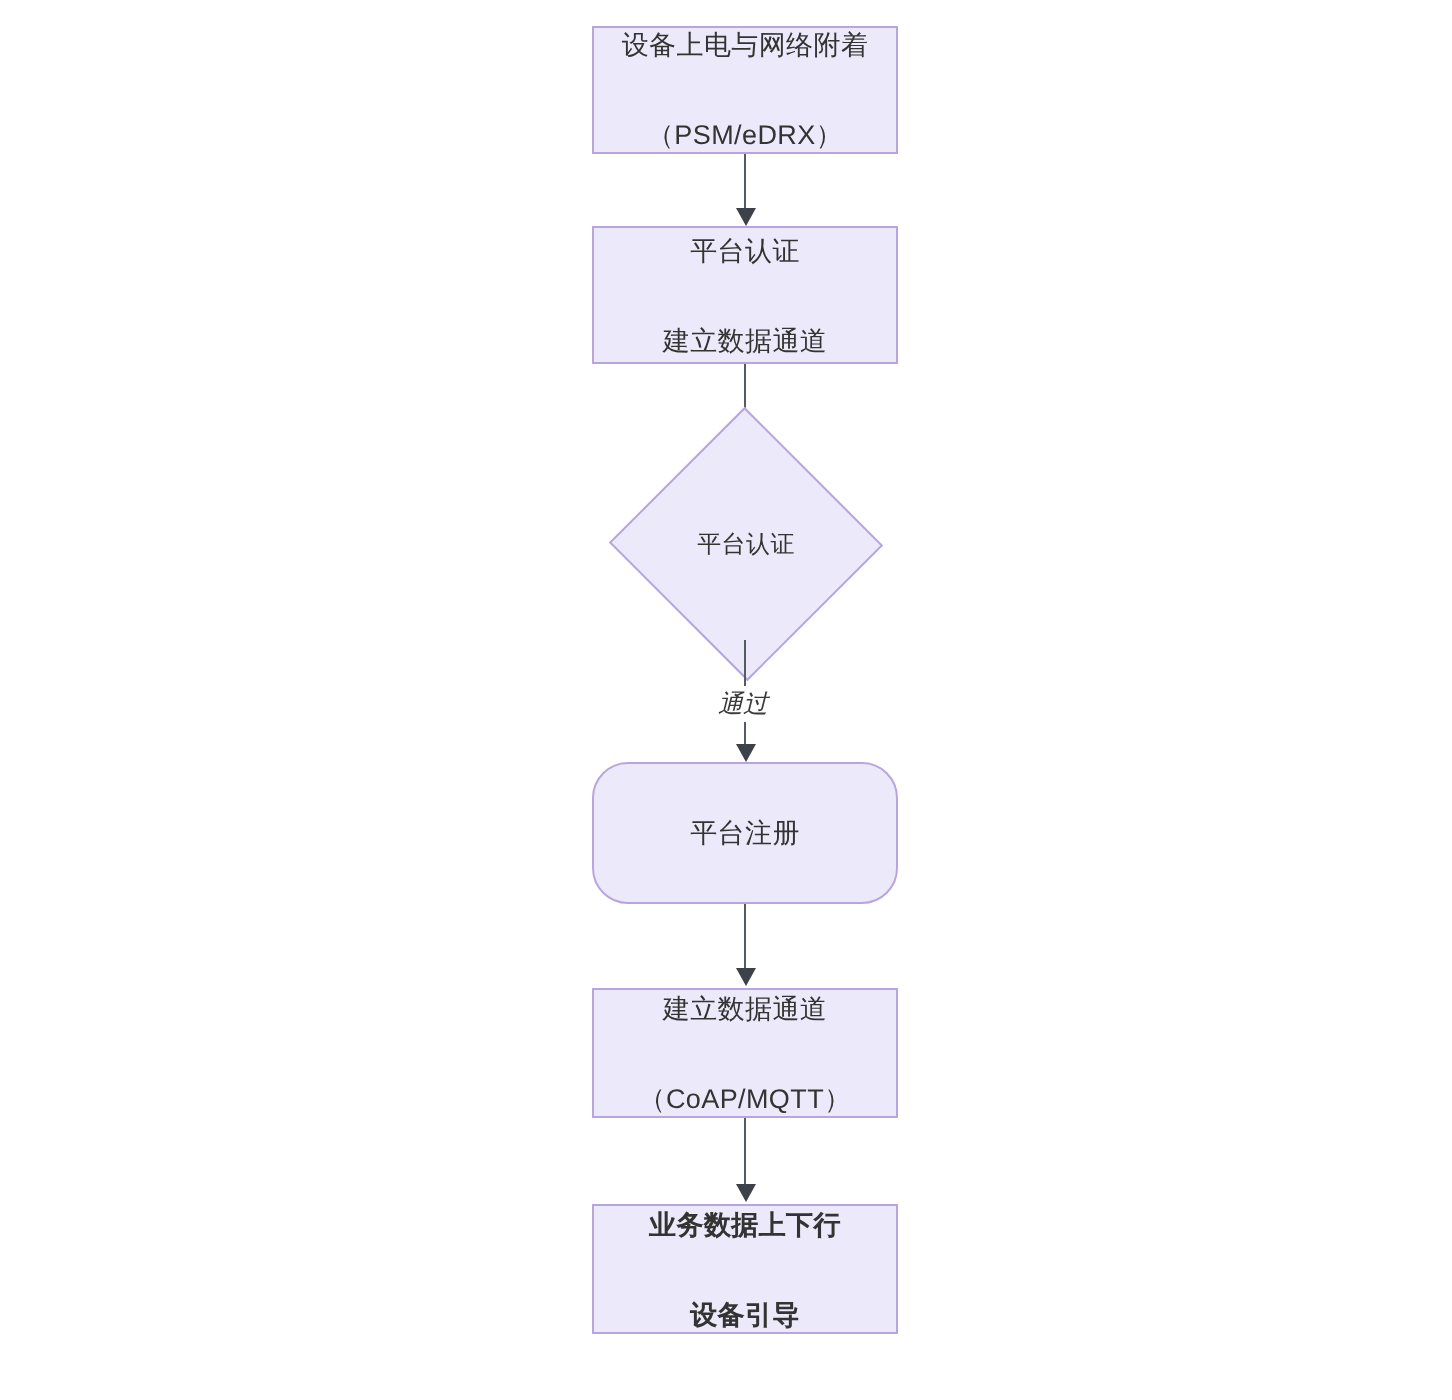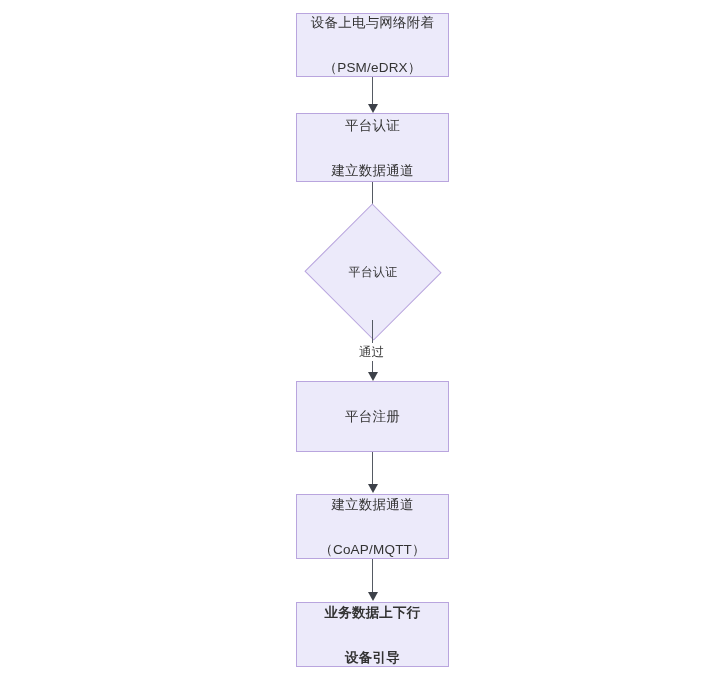--- a/index.html
+++ b/index.html
@@ -108,24 +108,24 @@
 
   <div class="connector" style="left:372px; top:182px; height:36px;"></div>
   <div class="arrowhead" style="left:368px; top:215px;"></div>
 
   <div class="decision-wrap" style="left:324px; top:224px; width:98px; height:96px;">
     <div class="decision-shape"></div>
     <span class="decision-label">平台认证</span>
   </div>
 
   <div class="connector" style="left:372px; top:320px; height:55px;"></div>
-  <div class="edge-label" style="left:356px; top:343px;">通过</div>
+  <div class="edge-label" style="left:356px; top:343px;font-style:italic;">通过</div>
   <div class="arrowhead" style="left:368px; top:372px;"></div>
 
-  <div class="node" style="left:296px; top:381px; width:153px; height:71px;">
+  <div class="node" style="left:296px; top:381px; width:153px; height:71px;border-radius:18px;">
     <span>平台注册</span>
   </div>
 
   <div class="connector" style="left:372px; top:452px; height:33px;"></div>
   <div class="arrowhead" style="left:368px; top:484px;"></div>
 
   <div class="node" style="left:296px; top:494px; width:153px; height:65px;">
     <span>建立数据通道</span>
     <span class="line2">（CoAP/MQTT）</span>
   </div>

